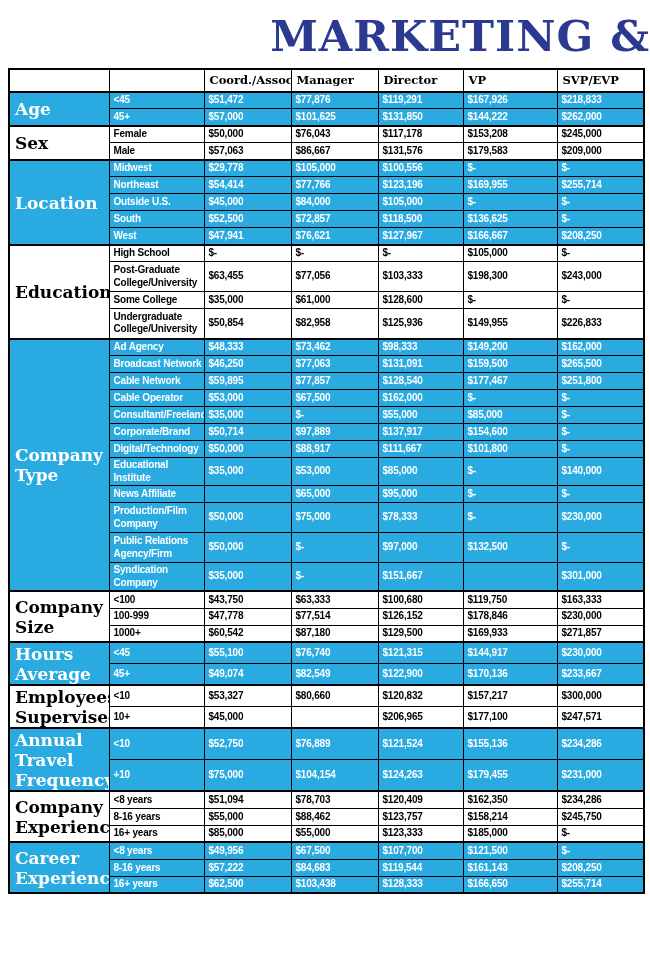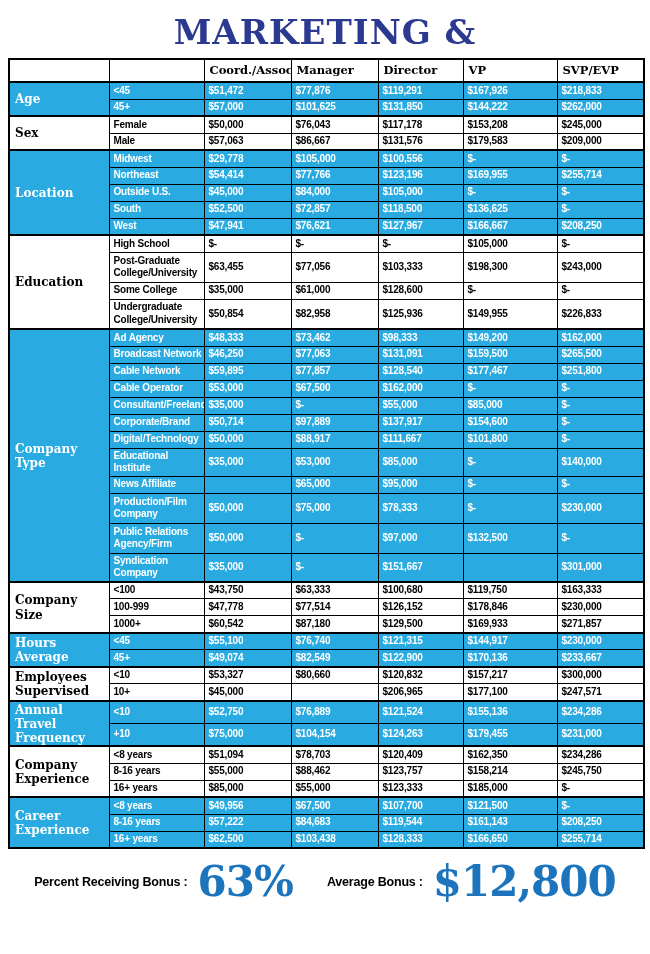--- a/index.html
+++ b/index.html
@@ -3,25 +3,25 @@
 <meta charset="utf-8">
 <style>
   * { box-sizing: border-box; }
   html,body { margin:0; padding:0; }
   body {
     width:650px; height:954px; background:#ffffff;
     font-family:"Liberation Sans", sans-serif;
     overflow:hidden;
   }
   .page-title {
-    text-align:center;
+    text-align:right;
     font-family:"DejaVu Serif", serif;
     font-weight:bold;
     color:#2B3990;
-    font-size:34px;
+    font-size:43px;
     line-height:1.06;
     letter-spacing:1px;
     margin-top:14px;
     margin-bottom:8px;
   }
   table.salary {
     border-collapse:collapse;
     table-layout:fixed;
     width:635px;
     margin:0 0 0 8px;
@@ -41,21 +41,21 @@
     height:22px;
     background:#fff;
     color:#000;
     border-bottom:2px solid #000;
   }
   tbody tr { height:17px; }
   tbody tr.tall { height:30px; }
   tr.group-start td { border-top:2px solid #000; }
   td.cat {
     font-family:"DejaVu Serif", serif;
-    font-size:12px;
+    font-size:17px;
     font-weight:bold;
     vertical-align:top;
     padding:1px 3px 0 5px;
     line-height:1.18;
     background:#fff;
     color:#000;
   }
   td.cat.shaded { background:#29ABE2; color:#fff; }
   td.lbl, td.val {
     font-size:10px;
@@ -447,20 +447,13 @@
           <td class="lbl">16+ years</td>
           <td class="val">$62,500</td>
           <td class="val">$103,438</td>
           <td class="val">$128,333</td>
           <td class="val">$166,650</td>
           <td class="val">$255,714</td>
         </tr>
       </tbody>
   </table>
 
-  <div class="bonus-row">
-    <span class="bonus-label">Percent Receiving Bonus :</span>
-    <span class="bonus-value">63%</span>
-    <span class="bonus-gap"></span>
-    <span class="bonus-label">Average Bonus :</span>
-    <span class="bonus-value">$12,800</span>
-  </div>
 </div>
 
 </body></html>

